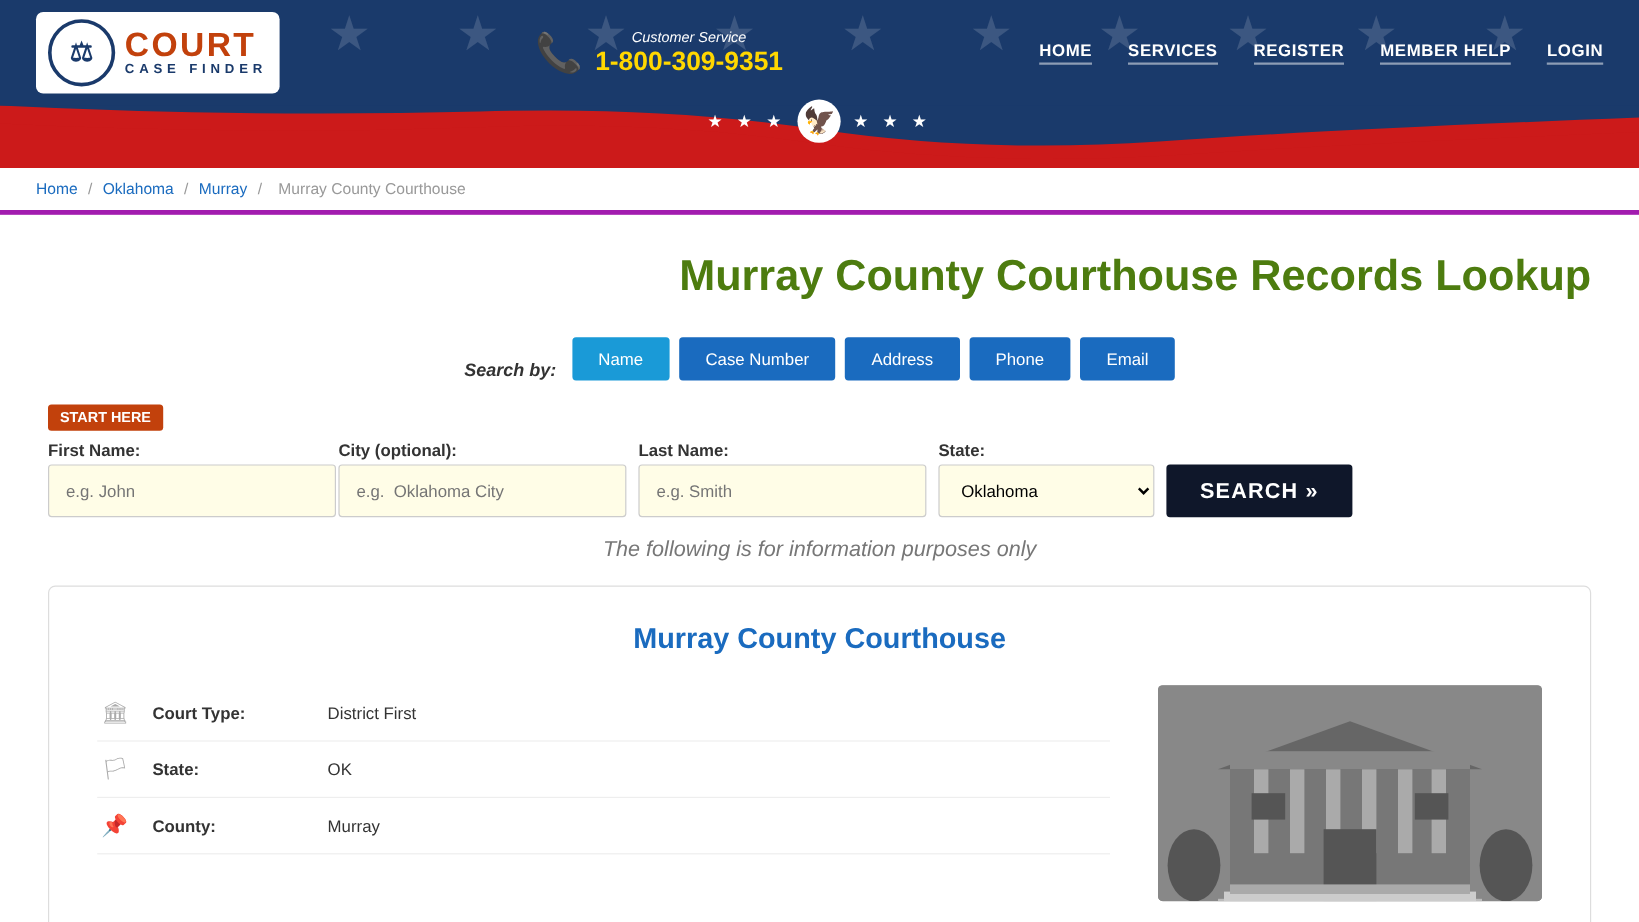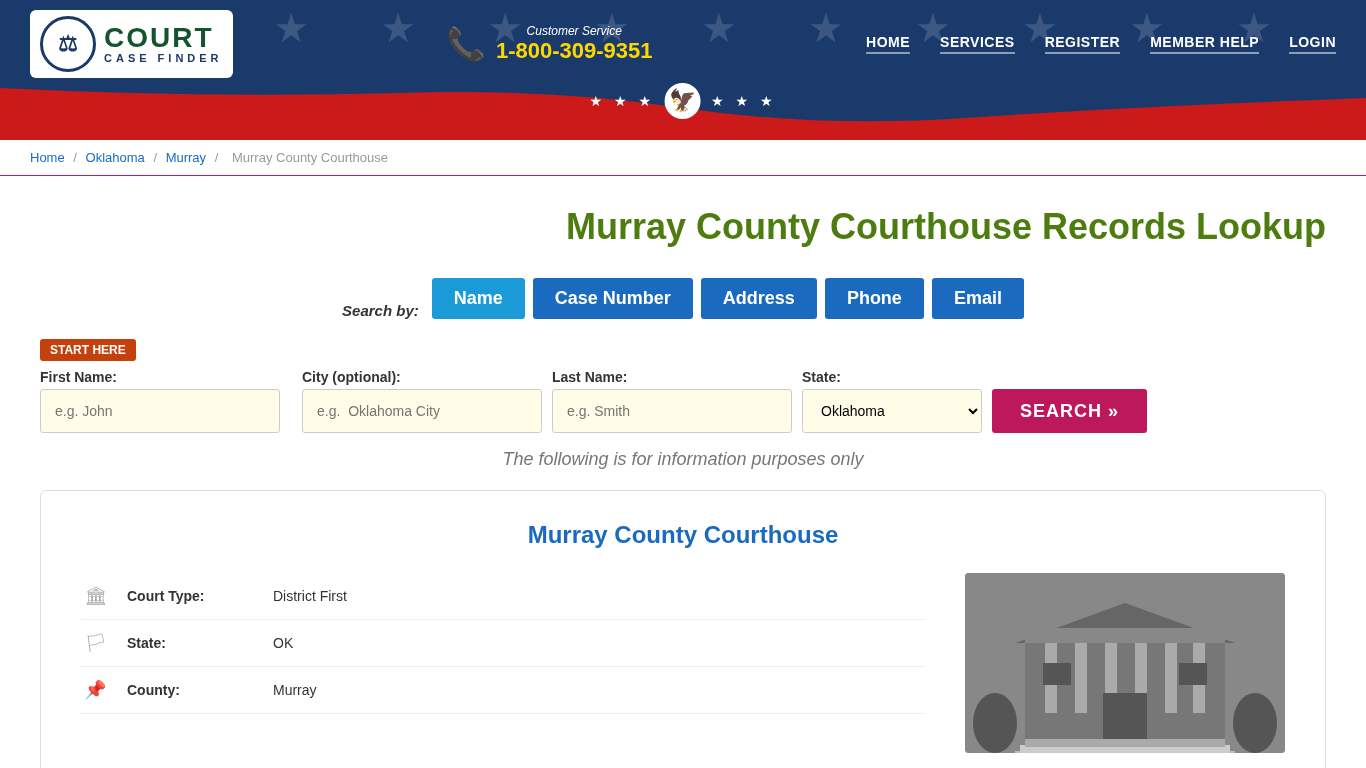--- a/index.html
+++ b/index.html
@@ -62,21 +62,21 @@
       font-weight: bold;
     }
     .logo-text-area {
       display: flex;
       flex-direction: column;
       align-items: flex-start;
     }
     .logo-court {
       font-size: 28px;
       font-weight: 900;
-      color: #14532d;
+      color: #c2410c;
       letter-spacing: 2px;
       line-height: 1;
     }
     .logo-case-finder {
       font-size: 11px;
       letter-spacing: 4px;
       color: #1a3a6b;
       font-weight: 600;
     }
 
@@ -146,21 +146,21 @@
       color: white;
       font-size: 14px;
       letter-spacing: 4px;
     }
 
     
     .breadcrumb {
       padding: 10px 30px;
       font-size: 13px;
       color: #555;
-      border-bottom: 1px solid #a21caf;
+      border-bottom: 4px solid #a21caf;
     }
     .breadcrumb a { color: #1a6bbf; text-decoration: none; }
     .breadcrumb span { margin: 0 5px; color: #999; }
 
     
     .main-content {
       padding: 30px 40px;
     }
 
     .page-title {
@@ -186,22 +186,22 @@
       font-style: italic;
       font-weight: bold;
       font-size: 15px;
       color: #333;
       margin-right: 5px;
     }
     .search-tab {
       padding: 10px 22px;
       border: none;
       border-radius: 3px;
-      font-size: 18px;
-      font-weight: bold;
+      font-size: 14px;
+      font-weight: normal;
       cursor: pointer;
       background: #1a6bbf;
       color: white;
     }
     .search-tab.active {
       background: #1a9ad7;
     }
 
     .start-here-badge {
       display: inline-block;
@@ -231,26 +231,26 @@
     }
     .field-group input, .field-group select {
       padding: 10px 14px;
       border: 1px solid #ccc;
       border-radius: 3px;
       font-size: 14px;
       background: #fffde7;
       height: 44px;
       outline: none;
     }
-    .field-first { width: 240px; margin-right: 22px; }
+    .field-first { width: 240px; margin-right: 2px; }
     .field-last { width: 240px; margin-right: 10px; }
     .field-city { width: 240px; margin-right: 10px; }
     .field-state { width: 180px; margin-right: 10px; }
     .search-btn {
-      background: #be185d;
+      background: #0f172a;
       color: white;
       border: none;
       padding: 10px 28px;
       font-size: 18px;
       font-weight: bold;
       border-radius: 3px;
       cursor: pointer;
       height: 44px;
       white-space: nowrap;
       letter-spacing: 1px;

